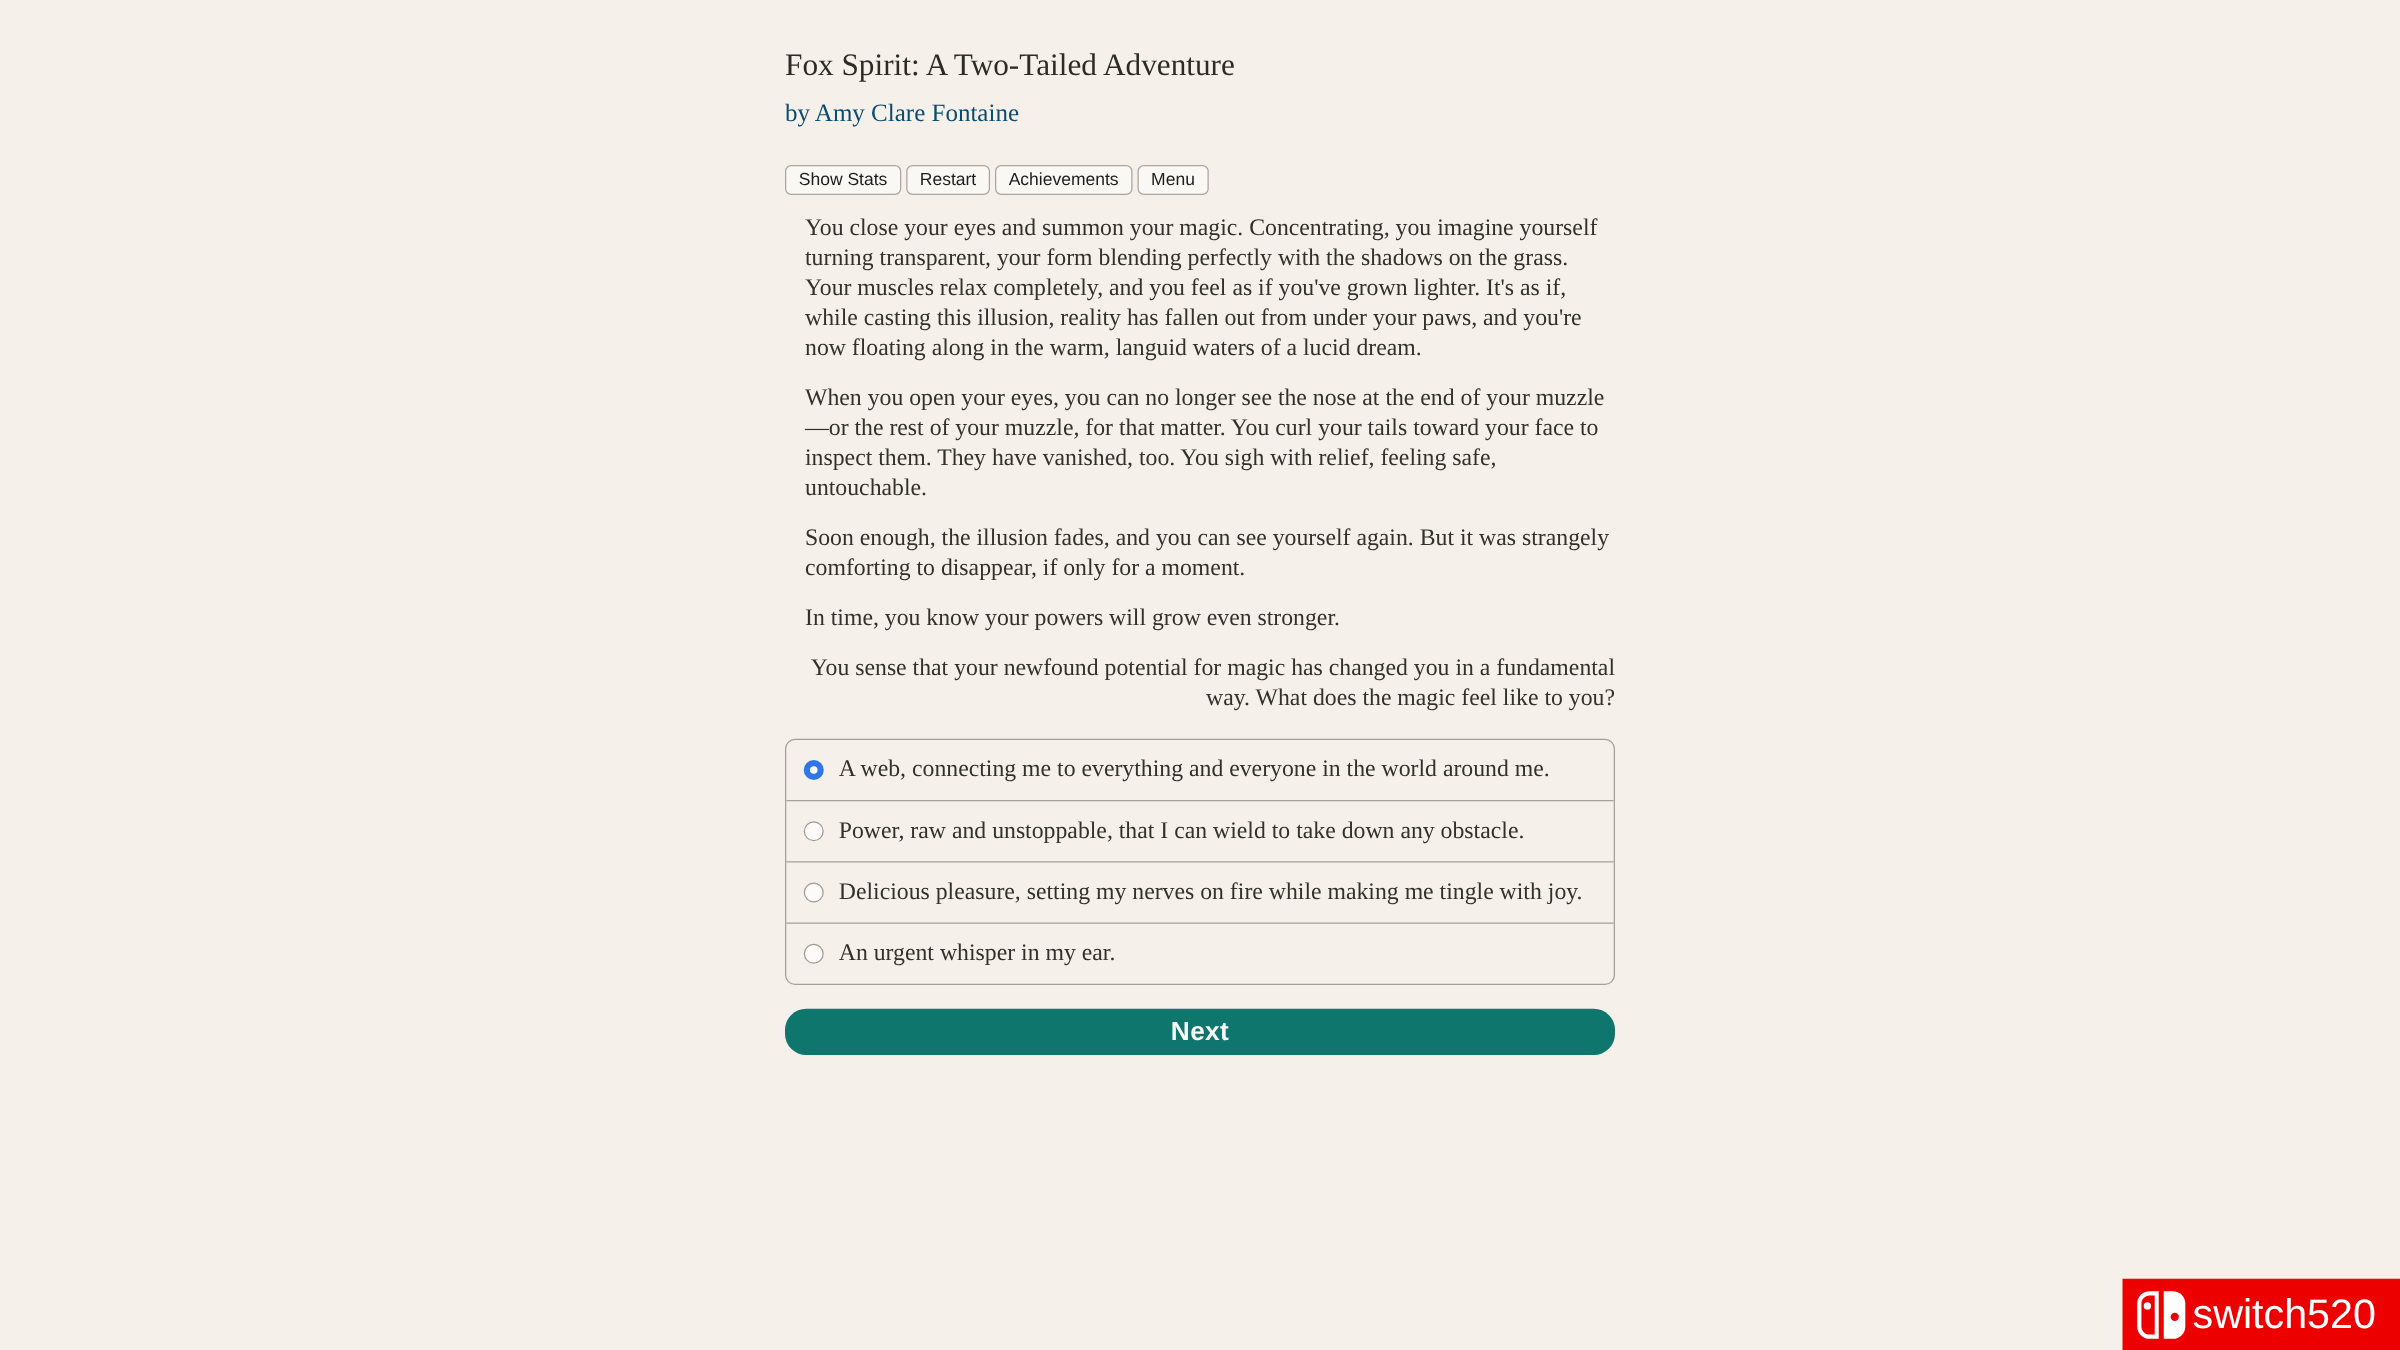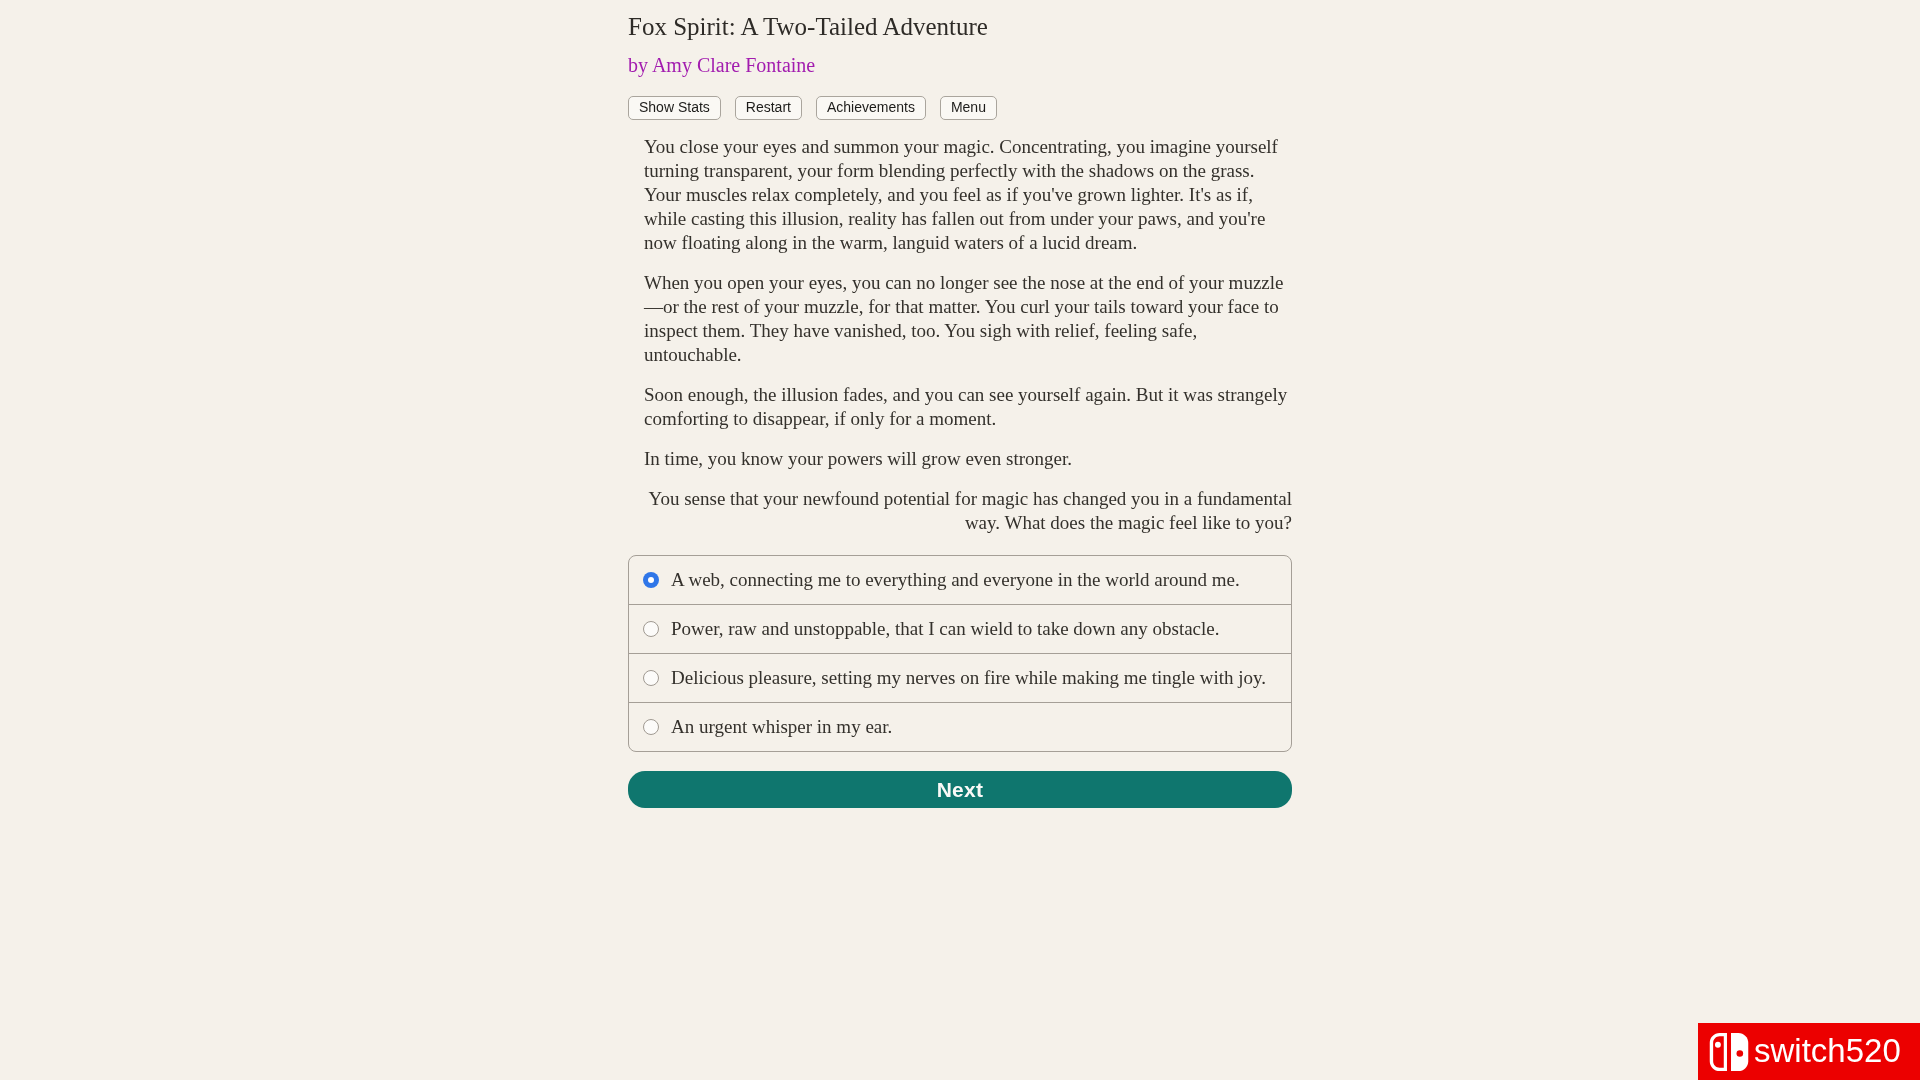--- a/index.html
+++ b/index.html
@@ -11,40 +11,40 @@
     height: 1080px;
     background: #f5f1ea;
     font-family: "Liberation Serif", "DejaVu Serif", serif;
     color: #33302b;
     overflow: hidden;
     position: relative;
   }
   .content-column {
     width: 664px;
     margin: 0 auto;
-    padding-top: 12px;
+    padding-top: 38px;
   }
   .game-title {
     font-size: 25px;
     font-weight: 400;
     line-height: 30px;
     margin: 0;
     color: #2e2b27;
   }
   .game-byline {
     font-size: 20px;
     font-weight: 400;
     line-height: 26px;
     margin: 10px 0 0 0;
-    color: #a21caf;
+    color: #0c4a6e;
   }
   .toolbar {
     display: flex;
-    gap: 14px;
-    margin-top: 18px;
+    gap: 4px;
+    margin-top: 28px;
   }
   .toolbar button {
     font-family: "Liberation Sans", sans-serif;
     font-size: 14px;
     line-height: 17px;
     color: #1d1c1a;
     background: #faf8f4;
     border: 1px solid #aaa59d;
     border-radius: 5px;
     padding: 2px 10px 3px 10px;

